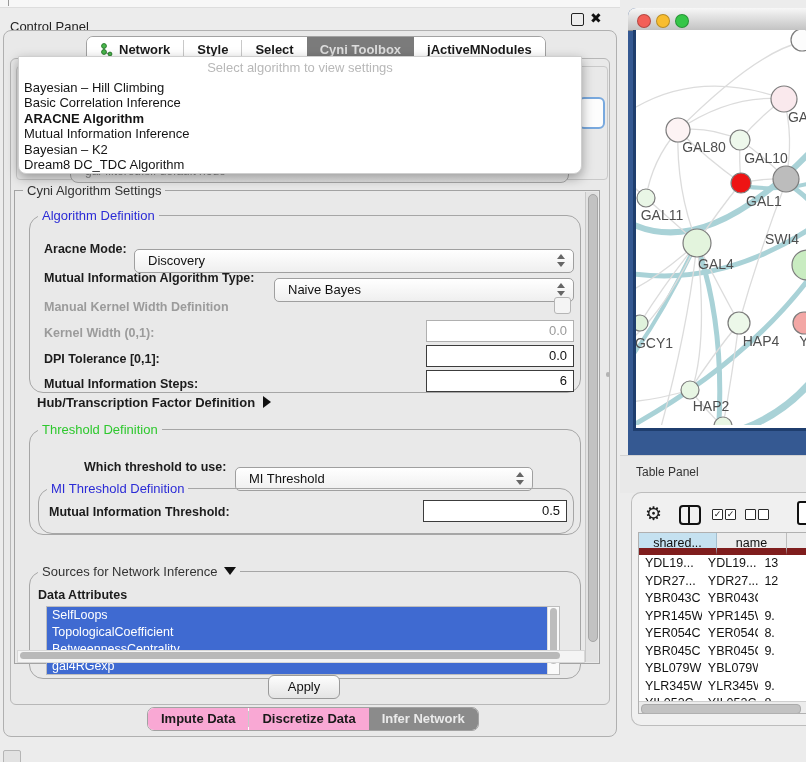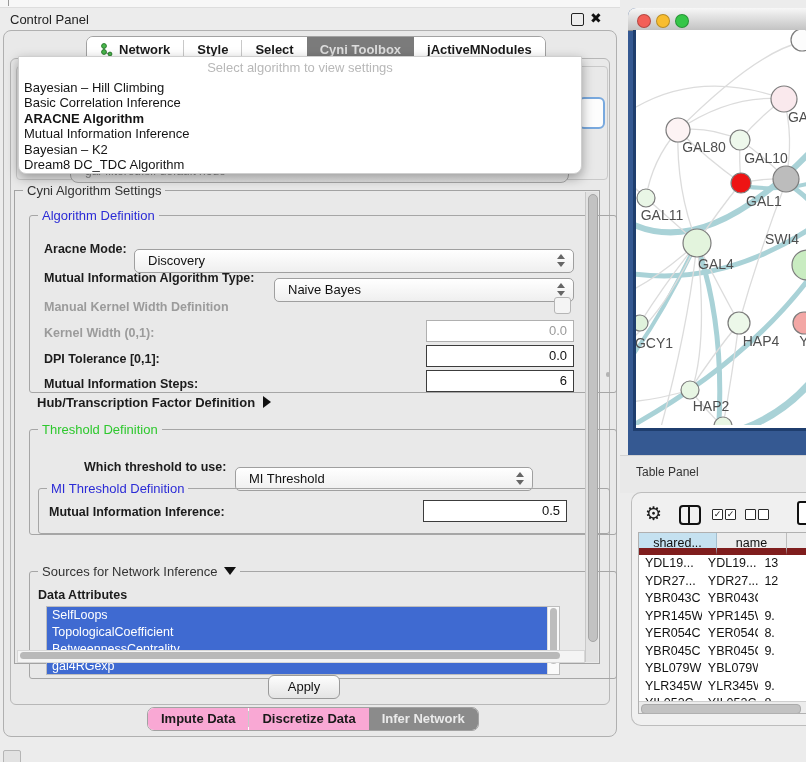--- a/index.html
+++ b/index.html
@@ -4,21 +4,21 @@
 <style>
   html,body{margin:0;padding:0;}
   body{width:806px;height:762px;overflow:hidden;background:#ececec;
        font-family:"Liberation Sans","DejaVu Sans",sans-serif;position:relative;}
   #app{position:absolute;left:0;top:0;width:806px;height:762px;}
   .abs{position:absolute;}
 
   
   .top-strip{left:0;top:0;width:620px;height:7px;background:#f7f7f7;border-bottom:1px solid #ddd;}
   .top-tick{left:8px;top:0;width:1px;height:6px;background:#999;}
-  .cp-title{left:10px;top:12px;font-size:13px;color:#222;}
+  .cp-title{left:10px;top:19px;font-size:13px;color:#222;}
   .float-btn{left:571px;top:13px;width:11px;height:11px;border:1.5px solid #222;border-radius:2px;background:transparent;}
   .close-btn{left:590px;top:9px;font-size:14px;font-weight:bold;color:#111;line-height:18px;}
   .cp-outer{left:3px;top:30px;width:612px;height:705px;border:1px solid #b0b0b0;border-radius:8px;background:#e9e9e9;}
   .cp-inner{left:10px;top:58px;width:598px;height:645px;border:1px solid #b7b7b7;border-radius:6px;background:#e9e9e9;}
 
   
   .tabbar{left:86px;top:36px;height:24px;display:flex;align-items:stretch;background:#fff;
           border:1px solid #a2a2a2;border-radius:7px 7px 0 0;overflow:hidden;z-index:4;}
   .tab{display:flex;align-items:center;padding:0 13px;font-size:13px;font-weight:bold;color:#1a1a1a;background:#fff;}
   .tabbar .divider{width:1px;background:#c9c9c9;margin:3px 0;}
@@ -32,21 +32,21 @@
   .ghost-combo span{position:absolute;left:14px;top:-3px;font-size:12px;color:#8a8a8a;}
   .focus-frag{left:578px;top:97px;width:23px;height:28px;border:2px solid #79a9de;border-radius:6px;background:#fdfdfd;z-index:3;}
   .dropdown{left:18px;top:56px;width:562px;height:116px;background:#fff;border:1px solid #cfcfcf;
             border-radius:0 0 8px 8px;box-shadow:0 4px 12px rgba(0,0,0,.35);z-index:30;}
   .dd-placeholder{position:absolute;left:0;top:3px;width:100%;text-align:center;font-size:13px;color:#b8b8b8;}
   .dd-items{position:absolute;left:5px;top:23px;right:5px;}
   .dd-item{height:15.4px;line-height:15.4px;font-size:13px;color:#141414;white-space:nowrap;}
   .dd-item.bold{font-weight:bold;}
 
   
-  .group{position:absolute;border:1px solid #a6a6a6;border-radius:3px;padding-left:36px;}
+  .group{position:absolute;border:1px solid #a6a6a6;border-radius:14px;}
   .legend{position:absolute;top:-8px;left:8px;background:#e9e9e9;padding:0 4px;font-size:13px;color:#333;white-space:nowrap;}
   .legend-blue{color:#2b2bd6;}
   .legend-green{color:#2ec82e;}
   .settings-box{left:14px;top:190px;width:584px;height:472px;border:1px solid #a3a3a3;background:#e9e9e9;}
   .vscroll{position:absolute;right:1px;top:1px;width:12px;height:470px;background:#e2e2e2;border-left:1px solid #c8c8c8;}
   .vscroll .thumb{position:absolute;left:1.5px;top:2px;width:8px;height:446px;background:#c2c2c2;border:1px solid #a5a5a5;border-radius:5px;}
   .hscroll{position:absolute;left:2px;top:459px;width:566px;height:11px;background:#f4f4f4;border:1px solid #d7d7d7;}
   .hscroll .thumb{position:absolute;left:2px;top:1px;width:540px;height:7px;background:#b9b9b9;border-radius:4px;}
 
   .lbl{position:absolute;font-size:12.5px;font-weight:bold;color:#1c1c1c;white-space:nowrap;}
@@ -207,21 +207,21 @@
       <div class="lbl" style="left:54px;top:30px;">Which threshold to use:</div>
       <div class="combo" style="left:205px;top:25px;width:298px;">
         <span>MI Threshold</span>
         <div class="stepper">
             <div class="up"></div>
             <div class="dn"></div>
           </div>
       </div>
       <div class="group" style="left:8px;top:58px;width:534px;height:44px;">
         <span class="legend legend-blue">MI Threshold Definition</span>
-        <div class="lbl" style="left:10px;top:16px;">Mutual Information Inference:</div>
+        <div class="lbl" style="left:10px;top:16px;">Mutual Information Threshold:</div>
         <div class="field" style="left:384px;top:11px;width:144px;">0.5</div>
       </div>
     </div>
 
     <div class="group" style="left:14px;top:352px;width:550px;height:106px;margin-top:28px;">
       <span class="legend"><span>Sources for Network Inference</span><span class="tri-down"></span></span>
       <div class="lbl" style="left:8px;top:16px;">Data Attributes</div>
       <div class="attr-list" style="top:34px;">
         <div class="attr-item">SelfLoops</div>
         <div class="attr-item">TopologicalCoefficient</div>

